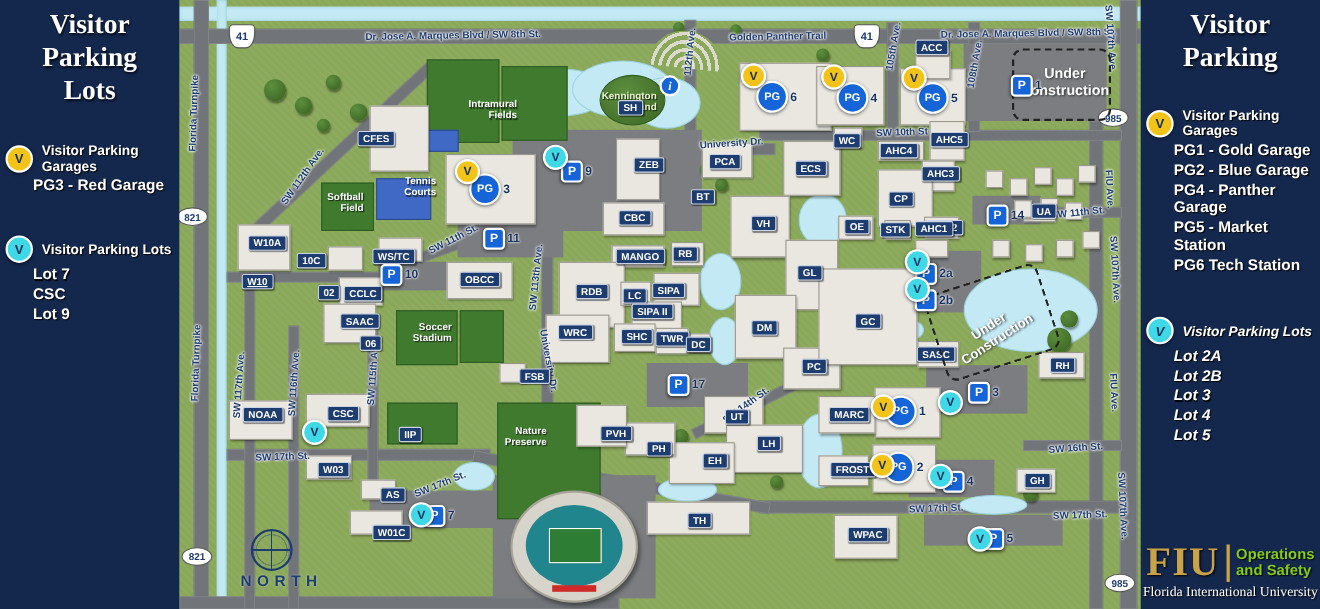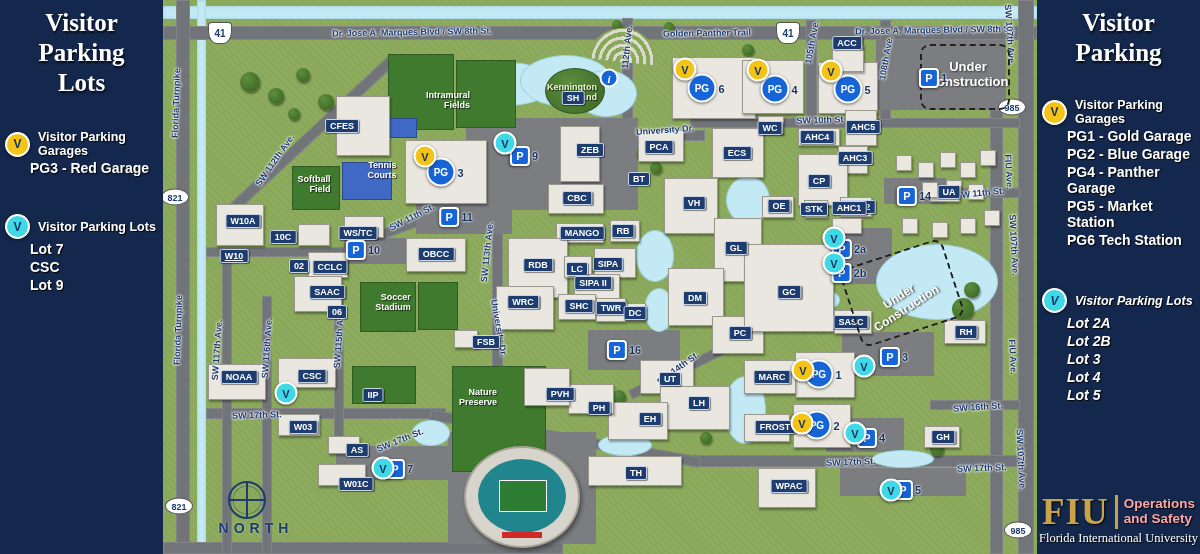--- a/index.html
+++ b/index.html
@@ -18,21 +18,21 @@
   .v-badge{width:21px;height:21px;border-radius:50%;flex:0 0 auto;display:flex;align-items:center;
        justify-content:center;font-weight:bold;font-size:12px;color:#17315f;border:2px solid #fff;
        box-shadow:0 1px 3px rgba(0,0,0,.6);}
   .v-yellow{background:#f3c417;} .v-cyan{background:#3ed8e6;}
   
   .fiu-footer{position:absolute;bottom:8px;left:0;right:0;text-align:center;}
   .fiu-row{display:flex;align-items:center;justify-content:center;gap:6px;}
   .fiu-logo{font-family:"Liberation Serif",serif;font-weight:bold;font-size:37px;color:#c9a349;
        letter-spacing:1px;line-height:.9;text-shadow:1px 1px 2px #000;}
   .fiu-bar{width:3px;height:34px;background:#c9a349;}
-  .fiu-dept{color:#fca5a5;font-weight:bold;font-size:13.5px;line-height:1.1;text-align:left;text-shadow:1px 1px 1px #000;}
+  .fiu-dept{color:#84cc16;font-weight:bold;font-size:13.5px;line-height:1.1;text-align:left;text-shadow:1px 1px 1px #000;}
   .fiu-univ{font-family:"Liberation Serif",serif;font-size:12.5px;color:#fff;margin-top:2px;text-shadow:1px 1px 1px #000;}
   
   #map{position:absolute;inset:0;background:#8aa859;
        background-image:repeating-linear-gradient(45deg,rgba(255,255,255,.04) 0 2px,transparent 2px 5px);}
   .road{position:absolute;background:#717478;box-shadow:inset 0 0 0 1px rgba(255,255,255,.12);}
   .canal{position:absolute;background:#c2e9f4;box-shadow:inset 0 0 3px #8fc9da;}
   .lake{position:absolute;background:#c2e9f4;border-radius:50%;border:1px solid #9ed2e0;}
   .bldg{position:absolute;background:#e9e7e0;border:1px solid #9a978d;box-shadow:1px 2px 2px rgba(0,0,0,.35);}
   .field{position:absolute;background:#3f7a2e;border:1px solid #2f5c22;}
   .court{position:absolute;background:#3f69c4;border:1px solid #2b4a8e;}
@@ -428,21 +428,21 @@
     <div class="marker" style="left: 363px; top: 250px;">
       <div class="p-badge">P</div>
       <span class="m-num">10</span>
     </div>
     <div class="marker" style="left: 456px; top: 217px;">
       <div class="p-badge">P</div>
       <span class="m-num">11</span>
     </div>
     <div class="marker" style="left: 624px; top: 350px;">
       <div class="p-badge">P</div>
-      <span class="m-num">16</span>
+      <span class="m-num">17</span>
     </div>
     <div class="marker" style="left: 914px; top: 196px;">
       <div class="p-badge">P</div>
       <span class="m-num">14</span>
     </div>
     <div class="v-map v-cyan" style="position: absolute; left: 286px; top: 393px; transform: translate(-50%, -50%);">V</div>
     <div class="info-icon" style="left: 609px; top: 78px;">i</div>
   </div>
 
 <div class="panel" id="left-panel">

